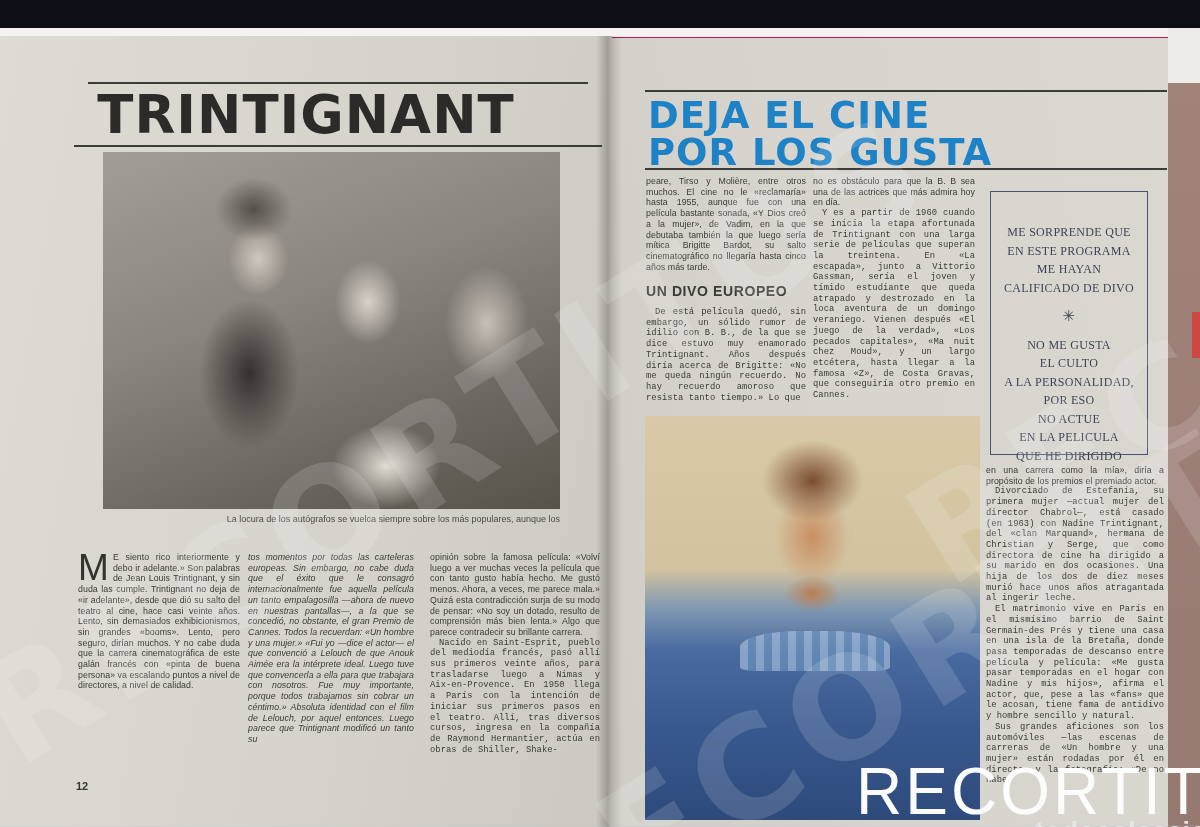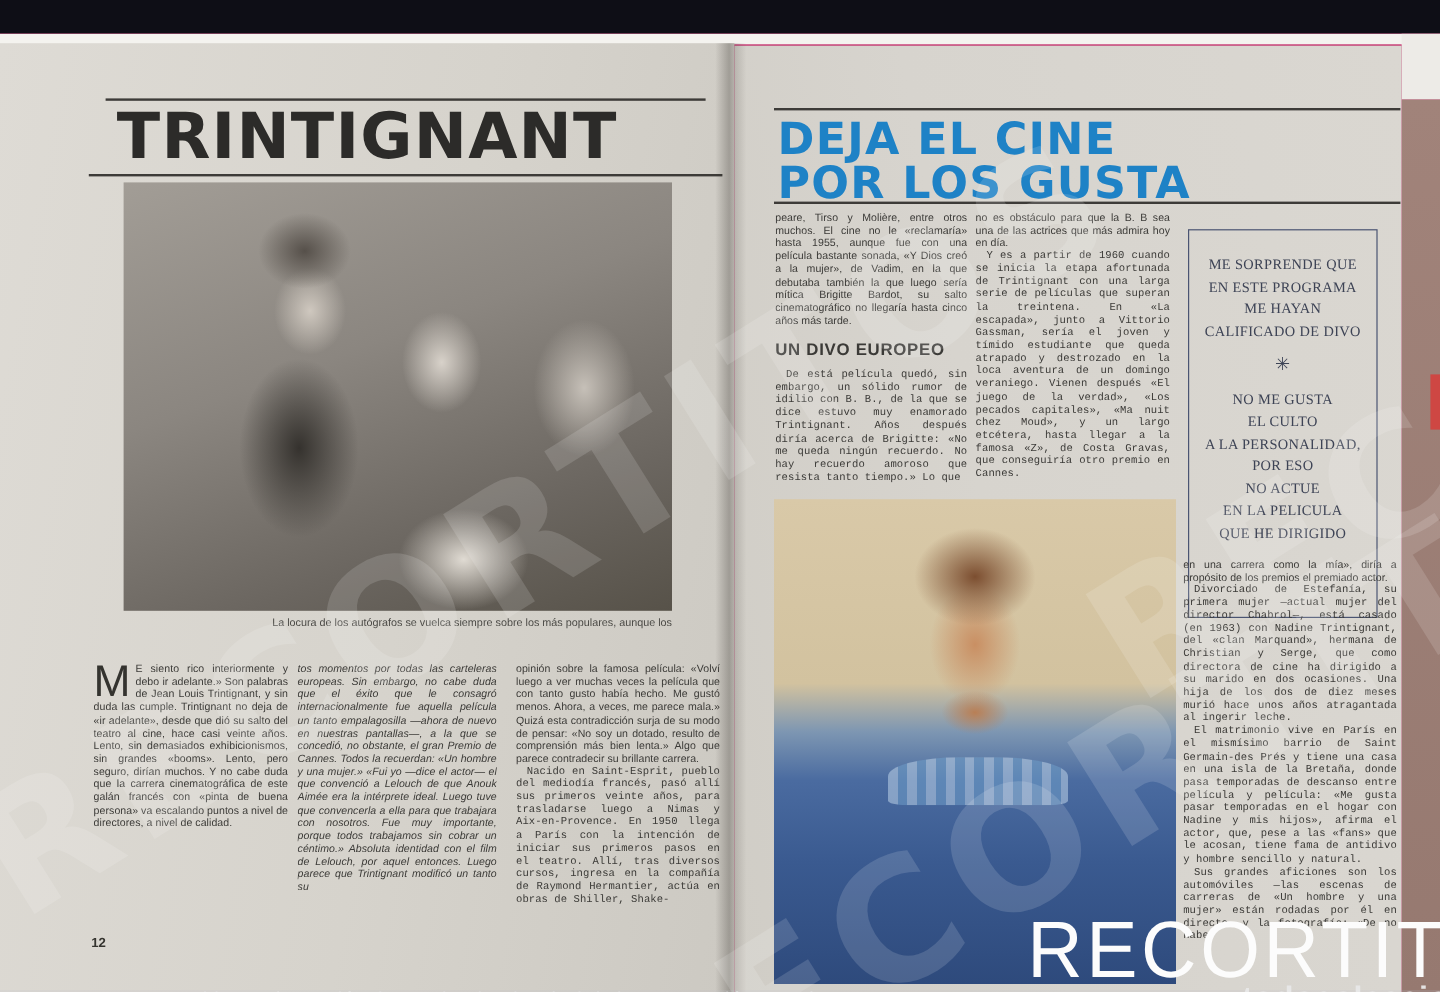--- a/index.html
+++ b/index.html
@@ -51,22 +51,22 @@
   .dropcap { float:left; font-size:37px; line-height:31px; padding-right:4px; color:#34332f; }
 
   .pagenum { position:absolute; left:76px; top:744px; font-size:11px; font-weight:bold; color:#35342f; }
 
   .col-r1 { left:34px;  top:138px; width:160px; height:226px; }
   .col-r2 { left:201px; top:138px; width:162px; height:226px; }
   .col-r3 { left:374px; top:427px; width:178px; height:356px; }
   .subhead { font-size:14px; font-weight:bold; letter-spacing:0.6px; color:#3b3a37;
     margin:14px 0 10px 0; text-indent:0; }
 
-  .quote-box { position:absolute; left:378px; top:153px; width:158px; height:324px;
-    border:1.5px solid #4a5472; padding-top:19px; text-align:center;
+  .quote-box { position:absolute; left:378px; top:153px; width:158px; height:264px;
+    border:1.5px solid #4a5472; padding-top:31px; text-align:center;
     font-family:"Liberation Serif", serif; font-size:12px; line-height:18.5px;
     letter-spacing:0.3px; color:#3d4355; }
   .quote-sep { font-size:15px; margin:10px 0; color:#3d4355; }
 
   .color-photo { position:absolute; left:33px; top:378px; width:335px; height:404px;
     background:
       radial-gradient(ellipse 72px 58px at 50% 16%, #7c4e30 0%, rgba(124,78,48,0) 70%),
       radial-gradient(ellipse 58px 76px at 50% 30%, #c98f63 0%, rgba(201,143,99,0) 65%),
       radial-gradient(ellipse 40px 26px at 50% 44%, #b97f55 0%, rgba(185,127,85,0) 70%),
       linear-gradient(180deg, #d9c9a8 0%, #d2c29f 38%, #7d96b2 48%, #4a6ba0 58%, #3a5a90 75%, #2e4a7c 100%); }

